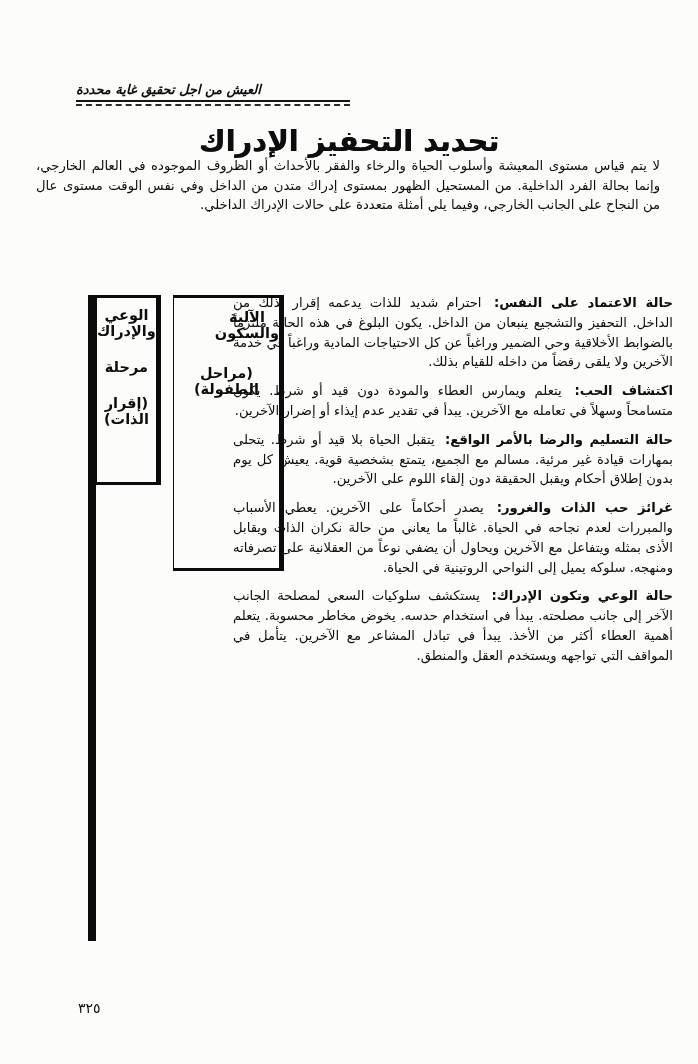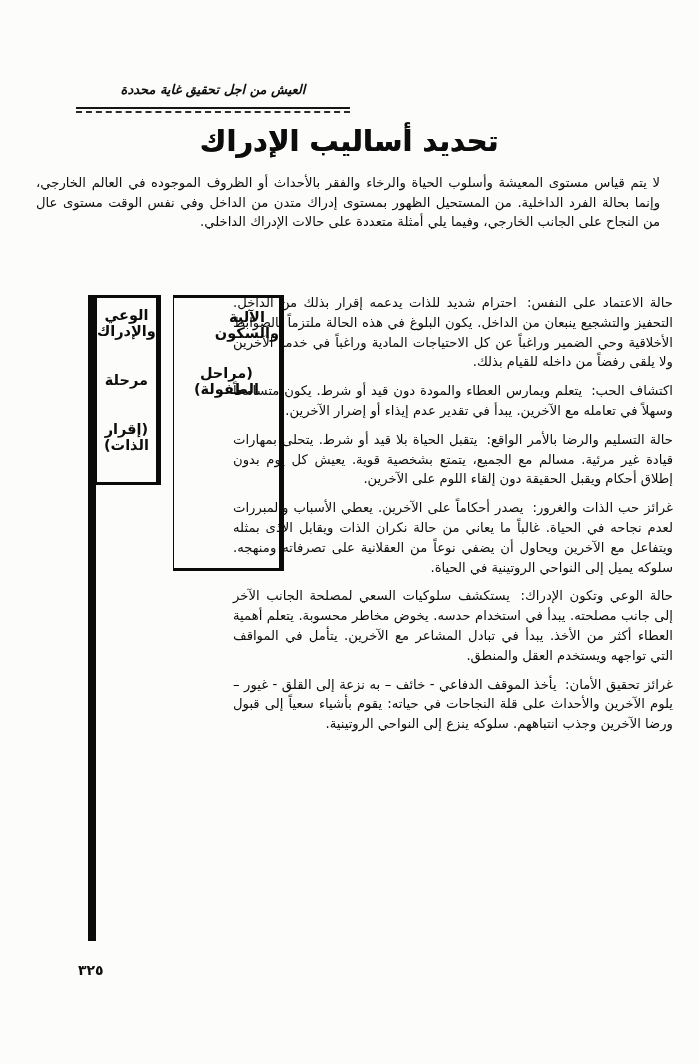--- a/index.html
+++ b/index.html
@@ -21,25 +21,25 @@
   
   .running-head {
     position: absolute;
     top: 82px;
     left: 76px;
     width: 274px;
     direction: rtl;
   }
   .running-head-text {
     display: block;
-    text-align: center;
+    text-align: left;
     font-size: 13px;
     font-weight: bold;
     font-style: italic;
-    padding-bottom: 10px;
+    padding-bottom: 3px;
     border-bottom: 2px solid #151515;
   }
   .running-head-rule {
     border: 0;
     border-top: 2px dashed #2a2a2a;
     margin: 2px 0 0 0;
   }
 
   
   .page-title {
@@ -50,21 +50,21 @@
     text-align: center;
     direction: rtl;
     font-size: 29px;
     font-weight: 900;
     text-shadow: 0.5px 0 0 currentColor;
   }
 
   
   .intro {
     position: absolute;
-    top: 173px;
+    top: 156px;
     left: 36px;
     width: 624px;
     direction: rtl;
     text-align: justify;
     font-size: 13.2px;
     line-height: 19.6px;
   }
 
   
   .subtitle {
@@ -105,66 +105,66 @@
     box-sizing: border-box;
     direction: rtl;
     text-align: center;
     font-weight: bold;
     font-size: 14.5px;
     background: #fcfcfa;
   }
   .stage-box .line { margin-top: 15px; }
   .stage-box .line:first-child { margin-top: 9px; }
   .stage-box-1 { height: 190px; }
-  .stage-box-1 .line { margin-top: 33px; }
+  .stage-box-1 .line { margin-top: 20px; }
   .stage-box-1 .line:first-child { margin-top: 9px; }
   .stage-box-2 { height: 168px; }
   .stage-box-3 { height: 276px; }
   .stage-box-3 .line { margin-top: 24px; }
   .stage-box-3 .line:first-child { margin-top: 11px; margin-left: 41px; }
 
   
   .main-col {
     position: absolute;
     top: 293px;
     left: 233px;
     width: 440px;
     direction: rtl;
     text-align: justify;
     font-size: 13.2px;
     line-height: 19.8px;
   }
   .para { margin: 0 0 9px 0; }
   .para .lead {
-    font-weight: normal;
+    font-weight: bold;
     margin-inline-end: 4px;
   }
 
   
   .page-number {
     position: absolute;
-    top: 962px;
+    top: 1000px;
     left: 78px;
     font-size: 14px;
-    font-weight: bold;
+    font-weight: normal;
     direction: rtl;
     text-align: center;
   }
 </style>
 </head>
 <body>
 
 <div class="page">
 
   <div class="running-head">
     <span class="running-head-text">العيش من اجل تحقيق غاية محددة</span>
     <hr class="running-head-rule">
   </div>
 
-  <div class="page-title">تحديد أساليب الإدراك</div>
+  <div class="page-title">تحديد التحفيز الإدراك</div>
 
   <div class="intro">لا يتم قياس مستوى المعيشة وأسلوب الحياة والرخاء والفقر بالأحداث أو الظروف الموجوده في العالم الخارجي، وإنما بحالة الفرد الداخلية. من المستحيل الظهور بمستوى إدراك متدن من الداخل وفي نفس الوقت مستوى عال من النجاح على الجانب الخارجي، وفيما يلي أمثلة متعددة على حالات الإدراك الداخلي.</div>
 
 
   <div class="stage-column">
     <div class="stage-box stage-box-1">
       <div class="line">الوعي والإدراك</div>
       <div class="line">مرحلة</div>
       <div class="line">(إقرار الذات)</div>
     </div>
@@ -188,21 +188,17 @@
       <span>يتقبل الحياة بلا قيد أو شرط. يتحلى بمهارات قيادة غير مرئية. مسالم مع الجميع، يتمتع بشخصية قوية. يعيش كل يوم بدون إطلاق أحكام ويقبل الحقيقة دون إلقاء اللوم على الآخرين.</span>
     </p>
     <p class="para">
       <b class="lead">غرائز حب الذات والغرور:</b>
       <span>يصدر أحكاماً على الآخرين. يعطي الأسباب والمبررات لعدم نجاحه في الحياة. غالباً ما يعاني من حالة نكران الذات ويقابل الأذى بمثله ويتفاعل مع الآخرين ويحاول أن يضفي نوعاً من العقلانية على تصرفاته ومنهجه. سلوكه يميل إلى النواحي الروتينية في الحياة.</span>
     </p>
     <p class="para">
       <b class="lead">حالة الوعي وتكون الإدراك:</b>
       <span>يستكشف سلوكيات السعي لمصلحة الجانب الآخر إلى جانب مصلحته. يبدأ في استخدام حدسه. يخوض مخاطر محسوبة. يتعلم أهمية العطاء أكثر من الأخذ. يبدأ في تبادل المشاعر مع الآخرين. يتأمل في المواقف التي تواجهه ويستخدم العقل والمنطق.</span>
     </p>
-    <p class="para">
-      <b class="lead">غرائز تحقيق الأمان:</b>
-      <span>يأخذ الموقف الدفاعي - خائف – به نزعة إلى القلق - غيور – يلوم الآخرين والأحداث على قلة النجاحات في حياته: يقوم بأشياء سعياً إلى قبول ورضا الآخرين وجذب انتباههم. سلوكه ينزع إلى النواحي الروتينية.</span>
-    </p>
   </div>
 
   <div class="page-number">٣٢٥</div>
 
 </div>
 
 </body></html>

